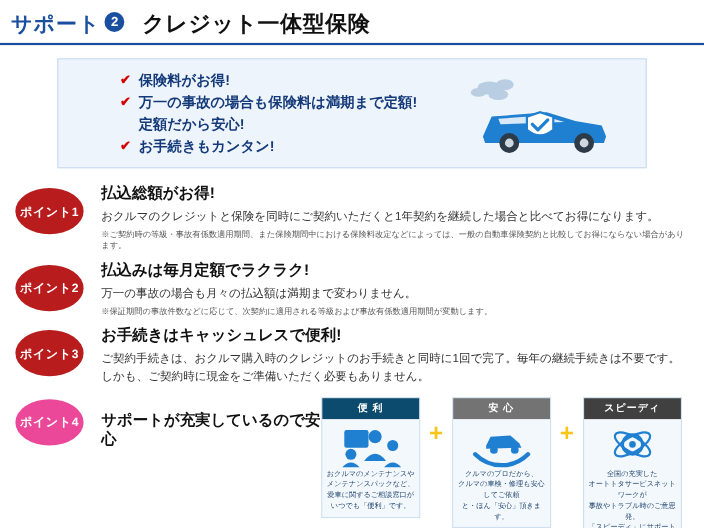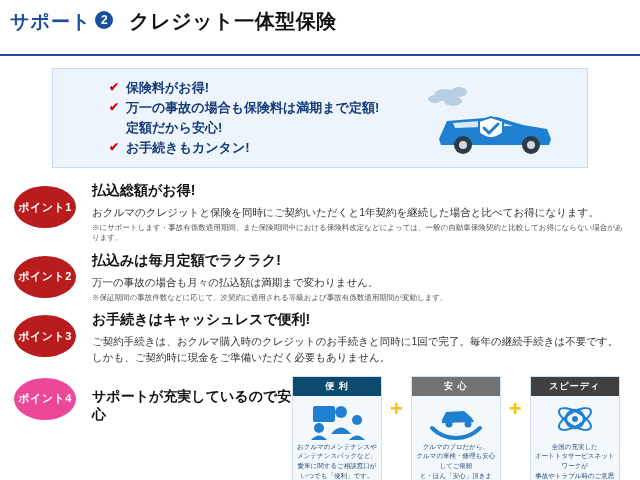--- a/index.html
+++ b/index.html
@@ -8,21 +8,21 @@
     background: #ffffff;
     font-family: "Liberation Sans", sans-serif;
     color: #222222;
     overflow: hidden;
     position: relative;
   }
   
   .header {
     display: flex;
     align-items: center;
-    padding: 8px 10px 19px 10px;
+    padding: 8px 10px 4px 10px;
     border-bottom: 2px solid #1a4fa0;
   }
   .header-support {
     color: #1a4fa0;
     font-size: 19px;
     font-weight: bold;
     letter-spacing: 1px;
   }
   .header-num {
     display: inline-block;
@@ -215,21 +215,21 @@
   </svg>
 </div>
 
 <div class="points">
 
   <div class="point">
     <div class="badge">ポイント1</div>
     <div class="point-body">
       <div class="point-title">払込総額がお得!</div>
       <div class="point-desc">おクルマのクレジットと保険を同時にご契約いただくと1年契約を継続した場合と比べてお得になります。</div>
-      <div class="point-note">※にサポートします・事故有係数適用期間、また保険期間中における保険料改定などによっては、一般の自動車保険契約と比較してお得にならない場合があります。</div>
+      <div class="point-note">※ご契約時の等級・事故有係数適用期間、また保険期間中における保険料改定などによっては、一般の自動車保険契約と比較してお得にならない場合があります。</div>
     </div>
   </div>
 
   <div class="point">
     <div class="badge">ポイント2</div>
     <div class="point-body">
       <div class="point-title">払込みは毎月定額でラクラク!</div>
       <div class="point-desc">万一の事故の場合も月々の払込額は満期まで変わりません。</div>
       <div class="point-note">※保証期間の事故件数などに応じて、次契約に適用される等級および事故有係数適用期間が変動します。</div>
     </div>

